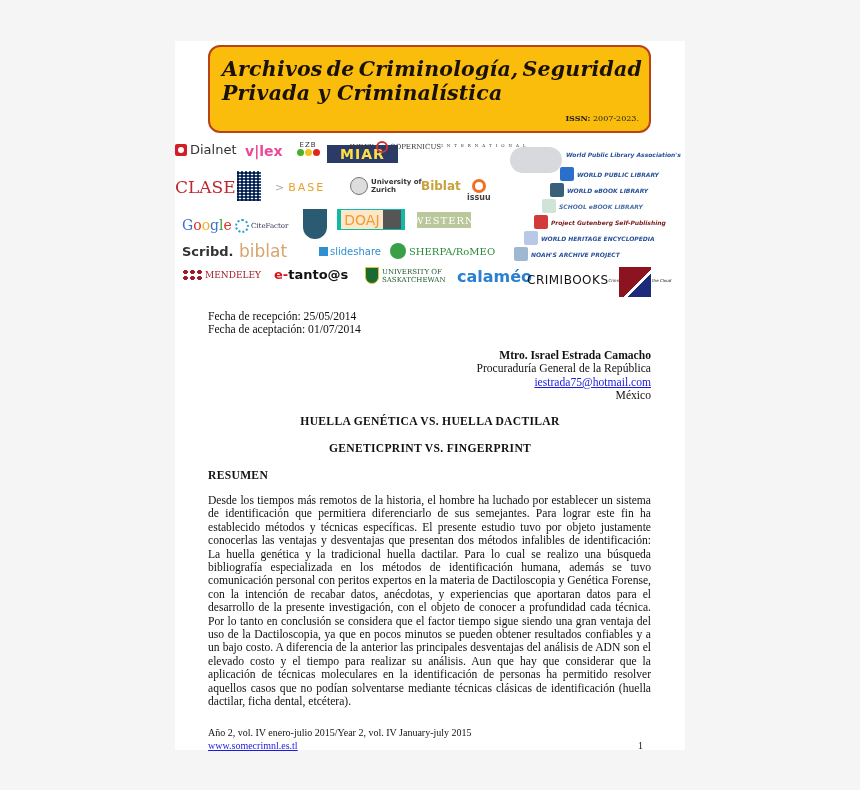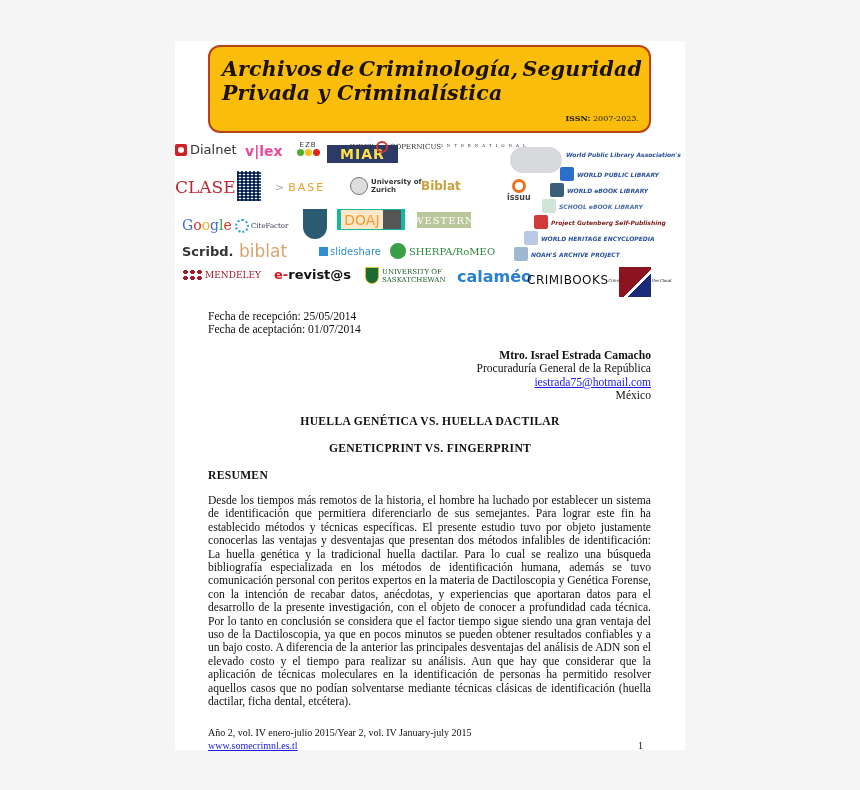--- a/index.html
+++ b/index.html
@@ -37,21 +37,21 @@
 
   .clase { left: 0px; top: 128px; width: 48px; height: 36px; font-family:"DejaVu Serif", serif; font-size:17px; color:#c0262d; }
   .qr { left: 62px; top: 130px; width: 24px; height: 30px; background:
         repeating-linear-gradient(90deg,#2c4f7f 0 2px,#fff 2px 4px),
         repeating-linear-gradient(0deg,#2c4f7f 0 2px,#fff 2px 3px); background-blend-mode: multiply; }
   .base { left: 100px; top: 140px; font-family:"DejaVu Sans", sans-serif; font-size:11px; color:#e7a12b; letter-spacing:2px; }
   .base .chev { color:#aaa; margin-right:2px; }
   .zurich { left: 175px; top: 136px; font-family:"DejaVu Sans", sans-serif; font-size:7px; font-weight:bold; color:#333; line-height:8px; }
   .zurich .seal { width:18px; height:18px; border-radius:50%; border:1px solid #777; background:#ddd; margin-right:3px; }
   .biblat1 { left: 246px; top: 138px; font-family:"DejaVu Sans", sans-serif; font-size:12px; font-weight:bold; color:#c8a23c; }
-  .issuu { left: 292px; top: 138px; flex-direction: column; font-family:"DejaVu Sans", sans-serif; font-size:8px; font-weight:bold; color:#444;margin-left:40px; }
+  .issuu { left: 292px; top: 138px; flex-direction: column; font-family:"DejaVu Sans", sans-serif; font-size:8px; font-weight:bold; color:#444; }
   .issuu .o { width:14px; height:14px; border-radius:50%; border:3px solid #f26f21; }
 
   .google { left: 7px; top: 176px; font-family:"DejaVu Serif", serif; font-size:14px; }
   .citefactor { left: 60px; top: 178px; font-size:7px; color:#335; }
   .citefactor .g { width:14px; height:14px; border-radius:50%; border:2px dotted #2a9fd6; margin-right:2px; }
   .mcollege { left: 128px; top: 168px; width: 24px; height: 30px; background:#2b5a73; border-radius: 0 0 12px 12px; }
   .doaj { left: 162px; top: 168px; width: 68px; height: 21px; border:4px solid #14b8a6; }
   .doaj .a { background:#fce7c8; color:#f29b32; font-family:"DejaVu Sans", sans-serif; font-size:14px; width:46px; height:19px; display:flex; align-items:center; justify-content:center; }
   .doaj .b { background:#555; width:20px; height:19px; }
   .western { left: 242px; top: 171px; width: 54px; height: 16px; background:#b9c79a; color:#fff; font-family:"DejaVu Serif", serif; font-size:10px; justify-content:center; letter-spacing:1px; }
@@ -182,21 +182,21 @@
     <span class="g"></span>
     <span>SHERPA/RoMEO</span>
   </div>
 
   <div class="logo mendeley">
     <span class="m"></span>
     <span>MENDELEY</span>
   </div>
   <div class="logo erevistas">
     <span class="e">e-</span>
-    <span>revist@s</span>
+    <span>tanto@s</span>
   </div>
   <div class="logo usask">
     <span class="shield"></span>
     <span><span>UNIVERSITY OF</span><br><span>SASKATCHEWAN</span></span>
   </div>
   <div class="logo calameo">calaméo</div>
 
   <div class="logo wpla">
     <div class="cloud"></div>
     <div class="row" style="left:56px;top:10px;">

